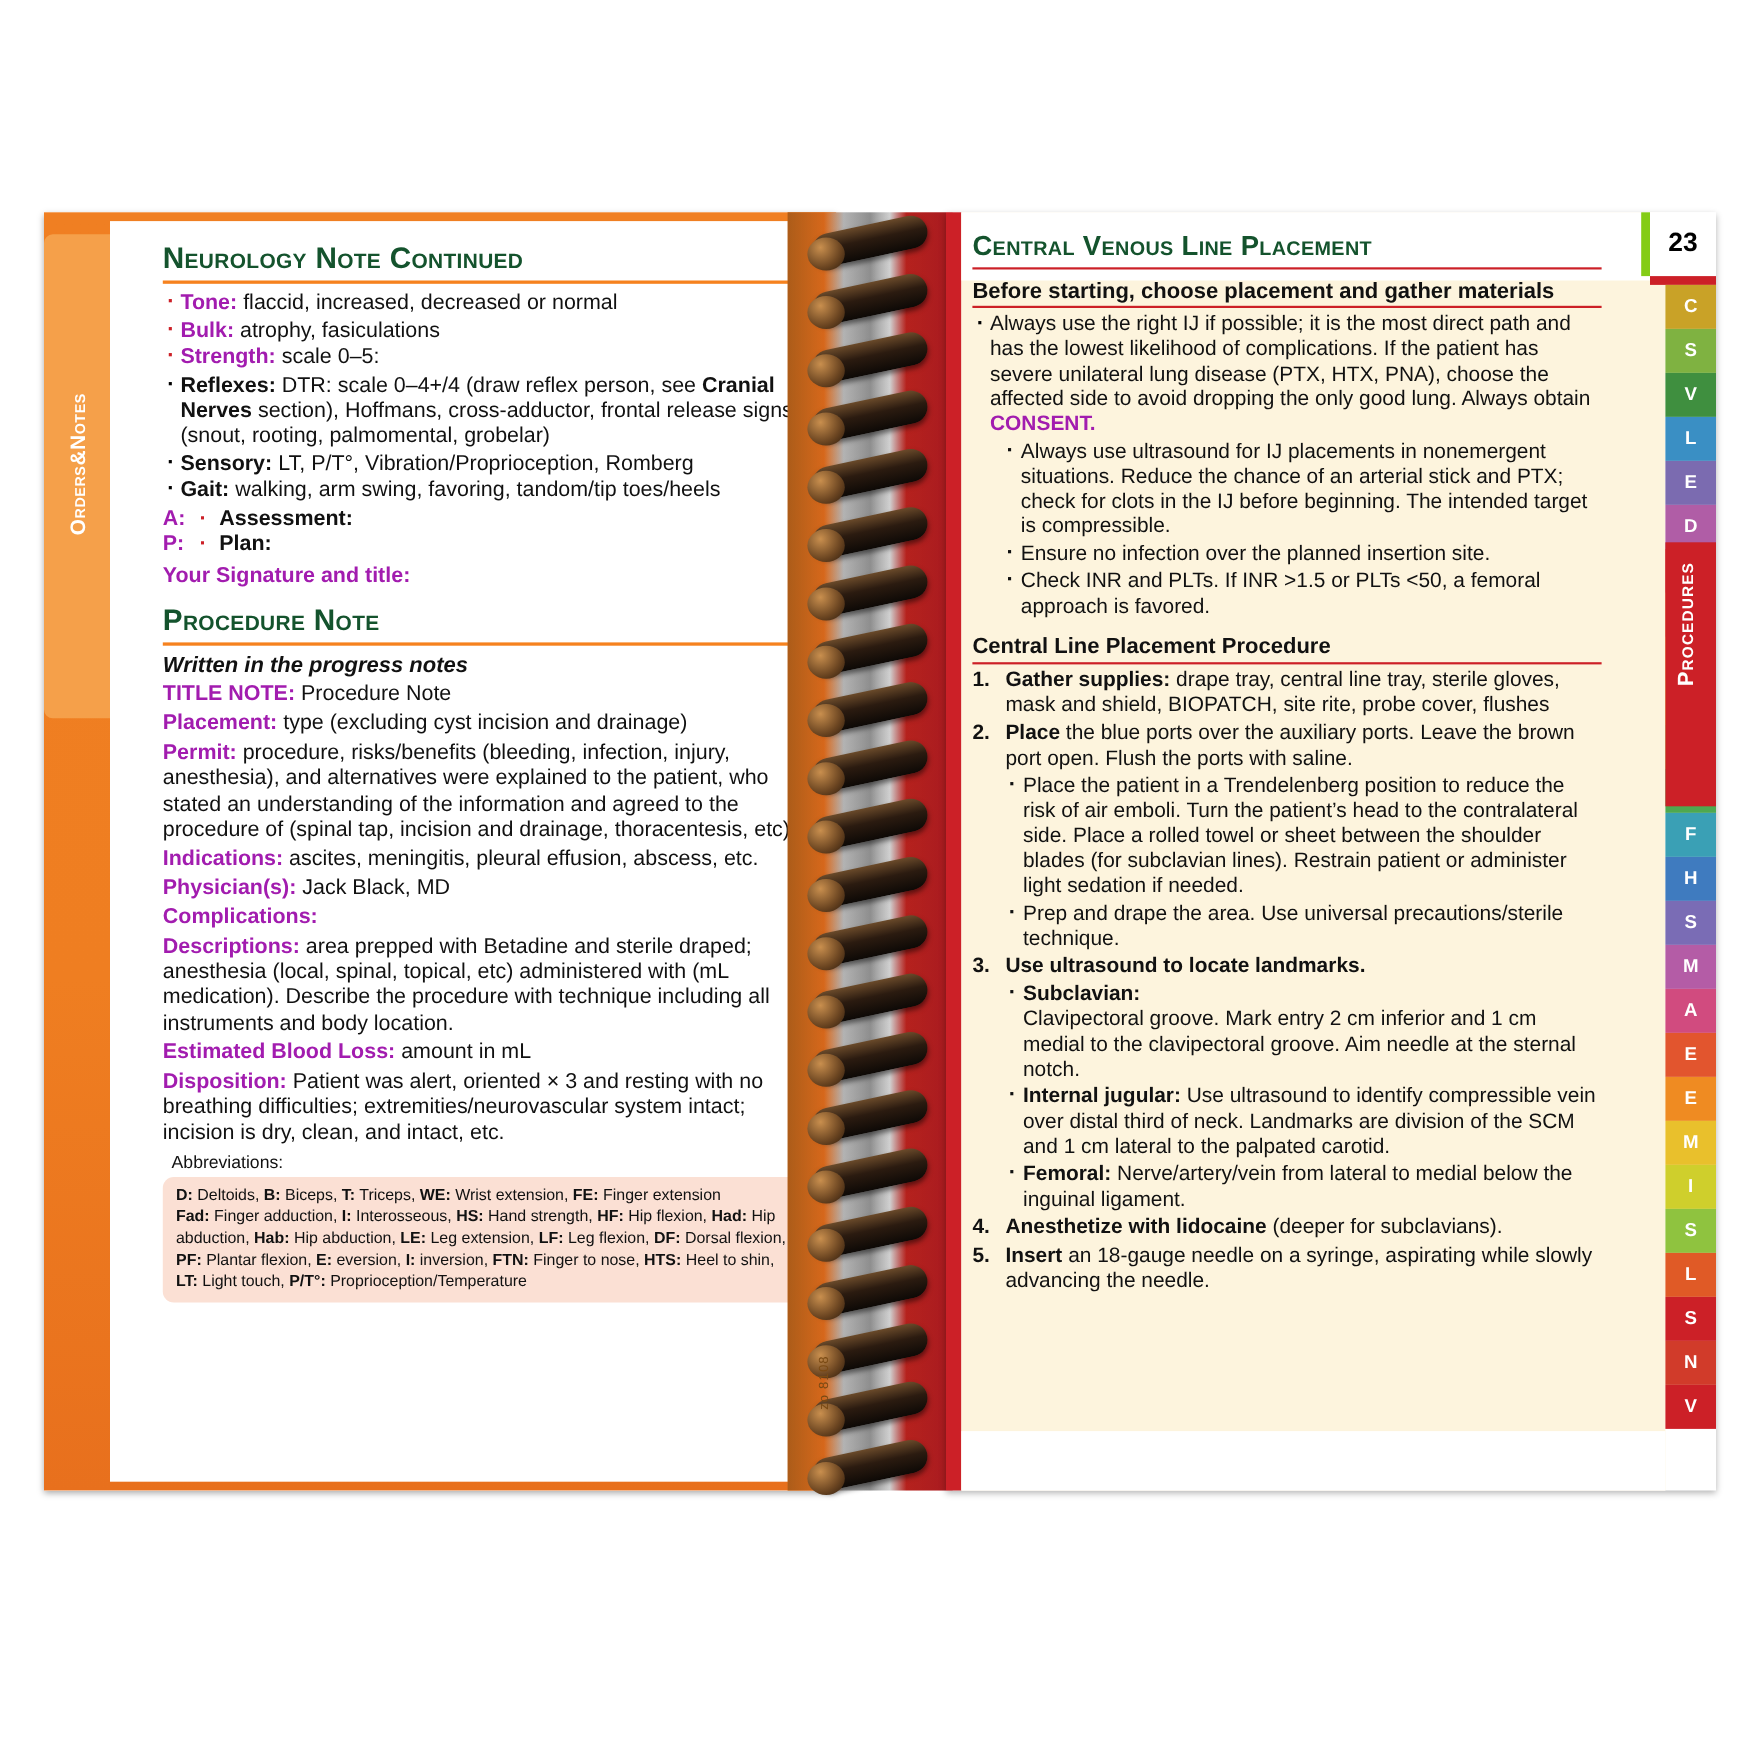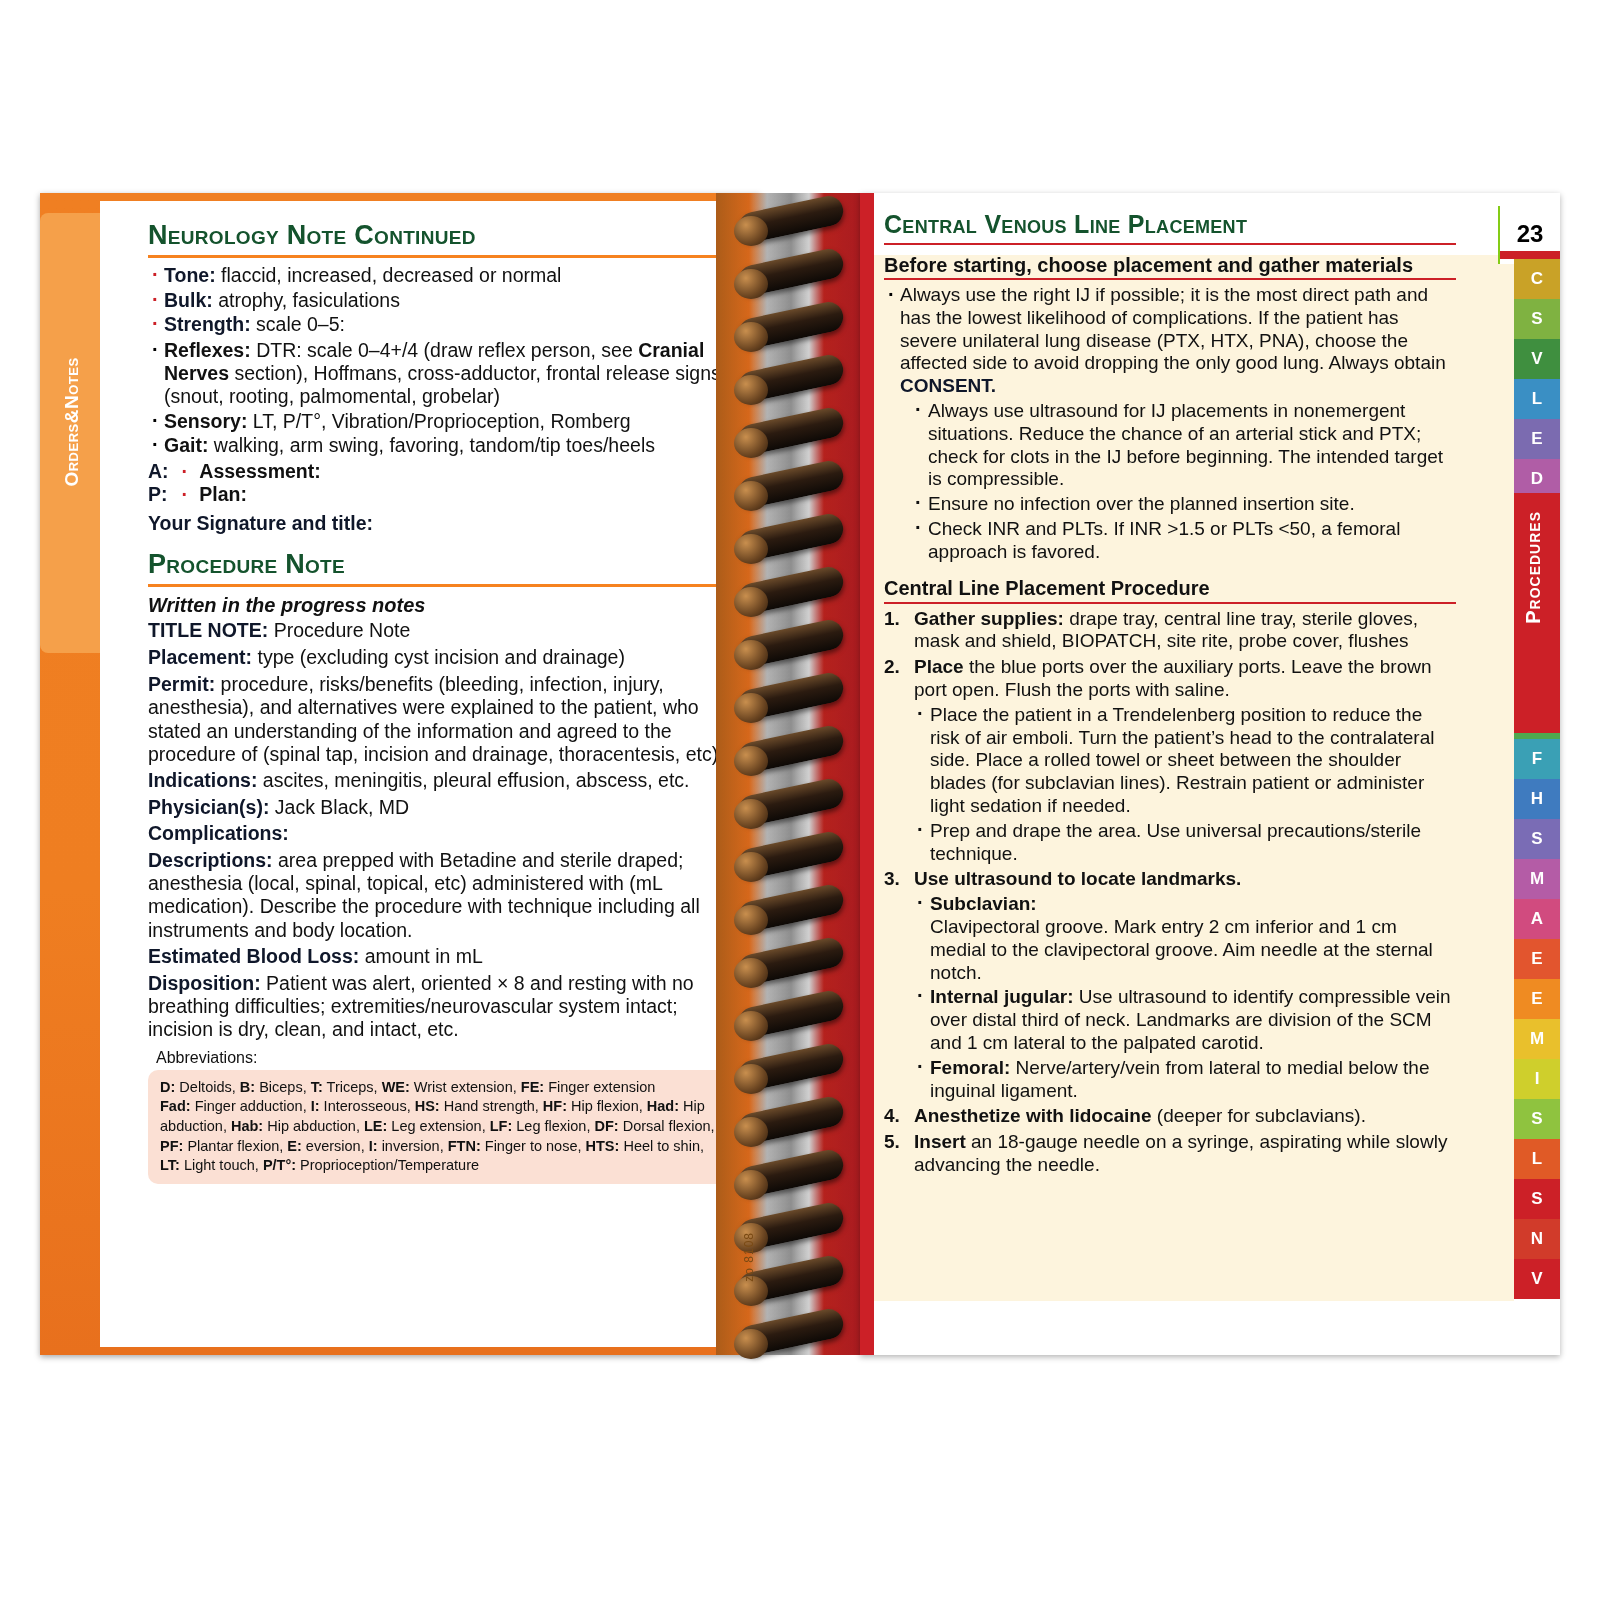--- a/index.html
+++ b/index.html
@@ -19,22 +19,22 @@
 
   
   .right-page{position:absolute;left:860px;top:193px;width:700px;height:1162px;background:#ffffff;
               box-shadow:0 2px 6px rgba(0,0,0,.3);}
   .right-red-edge{position:absolute;left:0;top:0;width:14px;height:100%;background:#cc2027;}
   .right-body{position:absolute;left:14px;top:0;width:640px;height:100%;background:#fdf4dd;}
   .right-white-top{position:absolute;left:14px;top:0;width:640px;height:62px;background:#ffffff;}
   .right-white-bottom{position:absolute;left:14px;bottom:0;width:640px;height:54px;background:#ffffff;}
 
   
-  .page-num{position:absolute;right:0px;top:13px;width:60px;height:58px;background:#ffffff;
-            border-left:2px solid #84cc16;}
+  .page-num{position:absolute;right:0px;top:0px;width:60px;height:58px;background:#ffffff;
+            border-left:8px solid #84cc16;}
   .page-num span{position:absolute;left:0;right:0;top:14px;text-align:center;font-weight:bold;font-size:24px;color:#000;}
   .red-bar-top{position:absolute;right:0px;top:58px;width:60px;height:8px;background:#cc2027;}
 
   
   .side-tabs{position:absolute;right:0px;top:66px;width:46px;height:1040px;}
   .side-tab{position:relative;width:46px;color:#fff;font-weight:bold;font-size:17px;}
   .side-tab .lab{position:absolute;left:0;top:50%;width:46px;text-align:center;transform:translateY(-50%);}
   .vtext{writing-mode:vertical-rl;text-orientation:mixed;transform:rotate(180deg);
          display:inline-block;font-weight:bold;}
   .procedures-tab{position:absolute;right:0;top:300px;width:46px;height:240px;background:#cc2027;}
@@ -59,21 +59,21 @@
   .hdr-left{color:#14532d;font-size:27px;margin:0;padding:0 0 2px 0;}
   .rule-orange{height:3px;background:#f6821f;margin-top:2px;}
   .rule-red{height:2px;background:#cc2027;margin-top:2px;}
 
   ul.bul{list-style:none;margin:0;padding:0;}
   ul.bul>li{position:relative;padding-left:16px;margin:0 0 1px 0;}
   ul.bul>li:before{content:"\00B7";position:absolute;left:4px;top:-2px;color:#cc2027;font-weight:bold;font-size:20px;}
   ul.bul.k>li:before{color:#000;}
 
   .red{color:#cc2027;}
-  .redb{color:#0f172a;font-weight:bold;}
+  .redb{color:#a21caf;font-weight:bold;}
   .b{font-weight:bold;}
   .i{font-style:italic;}
 
   .lcol{position:absolute;left:48px;top:18px;width:590px;font-size:19.5px;line-height:1.2;color:#111;}
   .abbrev{background:#fbe0d4;border-radius:10px;padding:8px 12px;font-size:14.5px;line-height:1.35;color:#111;}
 
   .rcol{position:absolute;left:24px;top:16px;width:572px;font-size:19px;line-height:1.2;color:#111;}
   ol.num{list-style:none;margin:0;padding:0;counter-reset:st;}
   ol.num>li{position:relative;padding-left:30px;margin-bottom:3px;counter-increment:st;}
   ol.num>li:before{content:counter(st) ".";position:absolute;left:0;top:0;font-weight:bold;}
@@ -132,21 +132,21 @@
           <span class="redb">TITLE NOTE:</span><span> Procedure Note</span>
         </div>
 
         <div style="margin-top:4px"><span class="redb">Placement:</span><span> type (excluding cyst incision and drainage)</span></div>
         <div style="margin-top:3px"><span class="redb">Permit:</span><span> procedure, risks/benefits (bleeding, infection, injury, anesthesia), and alternatives were explained to the patient, who stated an understanding of the information and agreed to the procedure of (spinal tap, incision and drainage, thoracentesis, etc)</span></div>
         <div style="margin-top:3px"><span class="redb">Indications:</span><span> ascites, meningitis, pleural effusion, abscess, etc.</span></div>
         <div style="margin-top:3px"><span class="redb">Physician(s):</span><span> Jack Black, MD</span></div>
         <div style="margin-top:3px"><span class="redb">Complications:</span><span></span></div>
         <div style="margin-top:3px"><span class="redb">Descriptions:</span><span> area prepped with Betadine and sterile draped; anesthesia (local, spinal, topical, etc) administered with (mL medication). Describe the procedure with technique including all instruments and body location.</span></div>
         <div style="margin-top:3px"><span class="redb">Estimated Blood Loss:</span><span> amount in mL</span></div>
-        <div style="margin-top:3px"><span class="redb">Disposition:</span><span> Patient was alert, oriented × 8 and resting with no breathing difficulties; extremities/neurovascular system intact; incision is dry, clean, and intact, etc.</span></div>
+        <div style="margin-top:3px"><span class="redb">Disposition:</span><span> Patient was alert, oriented × 3 and resting with no breathing difficulties; extremities/neurovascular system intact; incision is dry, clean, and intact, etc.</span></div>
 
         <div style="font-size:16px;margin-top:6px;margin-left:8px">Abbreviations:</div>
         <div class="abbrev" style="margin-top:3px">
           <div><span class="b">D:</span> Deltoids, <span class="b">B:</span> Biceps, <span class="b">T:</span> Triceps, <span class="b">WE:</span> Wrist extension, <span class="b">FE:</span> Finger extension</div>
           <div><span class="b">Fad:</span> Finger adduction, <span class="b">I:</span> Interosseous, <span class="b">HS:</span> Hand strength, <span class="b">HF:</span> Hip flexion, <span class="b">Had:</span> Hip abduction, <span class="b">Hab:</span> Hip abduction, <span class="b">LE:</span> Leg extension, <span class="b">LF:</span> Leg flexion, <span class="b">DF:</span> Dorsal flexion, <span class="b">PF:</span> Plantar flexion, <span class="b">E:</span> eversion, <span class="b">I:</span> inversion, <span class="b">FTN:</span> Finger to nose, <span class="b">HTS:</span> Heel to shin, <span class="b">LT:</span> Light touch, <span class="b">P/T°:</span> Proprioception/Temperature</div>
         </div>
 
       </div>
     </div>
   </div>

